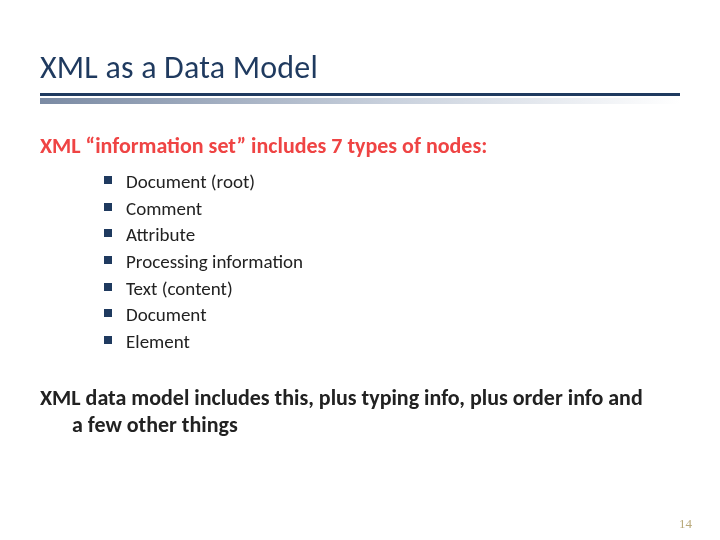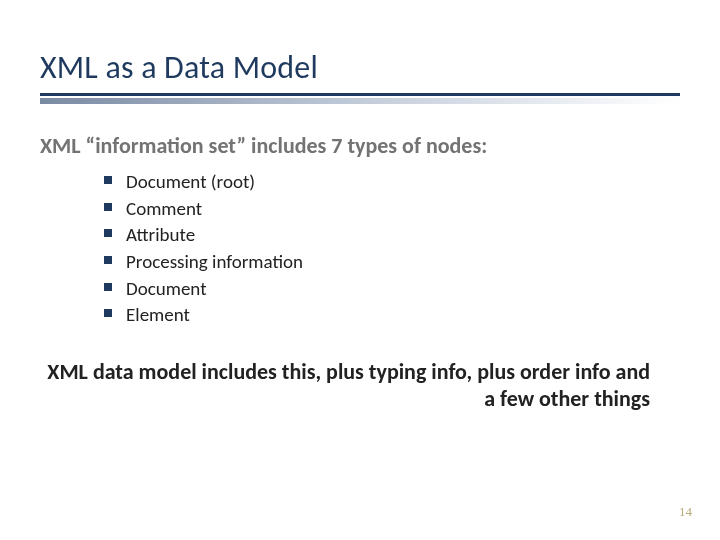--- a/index.html
+++ b/index.html
@@ -37,21 +37,21 @@
   }
   .rule-fade {
     height: 6px;
     width: 100%;
     background: linear-gradient(to right, #7a8aa3 0%, #c9d1dd 55%, #ffffff 100%);
     margin-top: 2px;
   }
   .lead {
     font-size: 22px;
     font-weight: 600;
-    color: #737373;
+    color: #ef4444;
     margin: 0 0 10px 0;
   }
   ul.bullets {
     list-style: none;
     margin: 0 0 30px 0;
     padding: 0 0 0 64px;
   }
   ul.bullets li {
     position: relative;
     font-size: 19px;
@@ -70,31 +70,30 @@
     background: #1f3a5f;
   }
   .closing {
     font-size: 22px;
     font-weight: 600;
     color: #222;
     margin: 6px 0 0 0;
     padding-left: 0;
     text-indent: 0;
     max-width: 610px;
-    text-align: right;
   }
   .closing .hang {
     display: block;
     padding-left: 32px;
     text-indent: -32px;
   }
   .pagenum {
     position: absolute;
     right: 28px;
-    bottom: 20px;
+    bottom: 8px;
     font-size: 13px;
     color: #b9a97a;
     font-family: Georgia, "Times New Roman", serif;
   }
 </style>
 </head>
 <body>
 
 <div class="slide">
 
@@ -105,20 +104,21 @@
     <div class="rule-fade"></div>
   </div>
 
   <p class="lead">XML “information set” includes 7 types of nodes:</p>
 
   <ul class="bullets">
     <li>Document (root)</li>
     <li>Comment</li>
     <li>Attribute</li>
     <li>Processing information</li>
+    <li>Text (content)</li>
     <li>Document</li>
     <li>Element</li>
   </ul>
 
   <p class="closing">
     <span class="hang">XML data model includes this, plus typing info, plus order info and a few other things</span>
   </p>
 
   <div class="pagenum">14</div>
 

